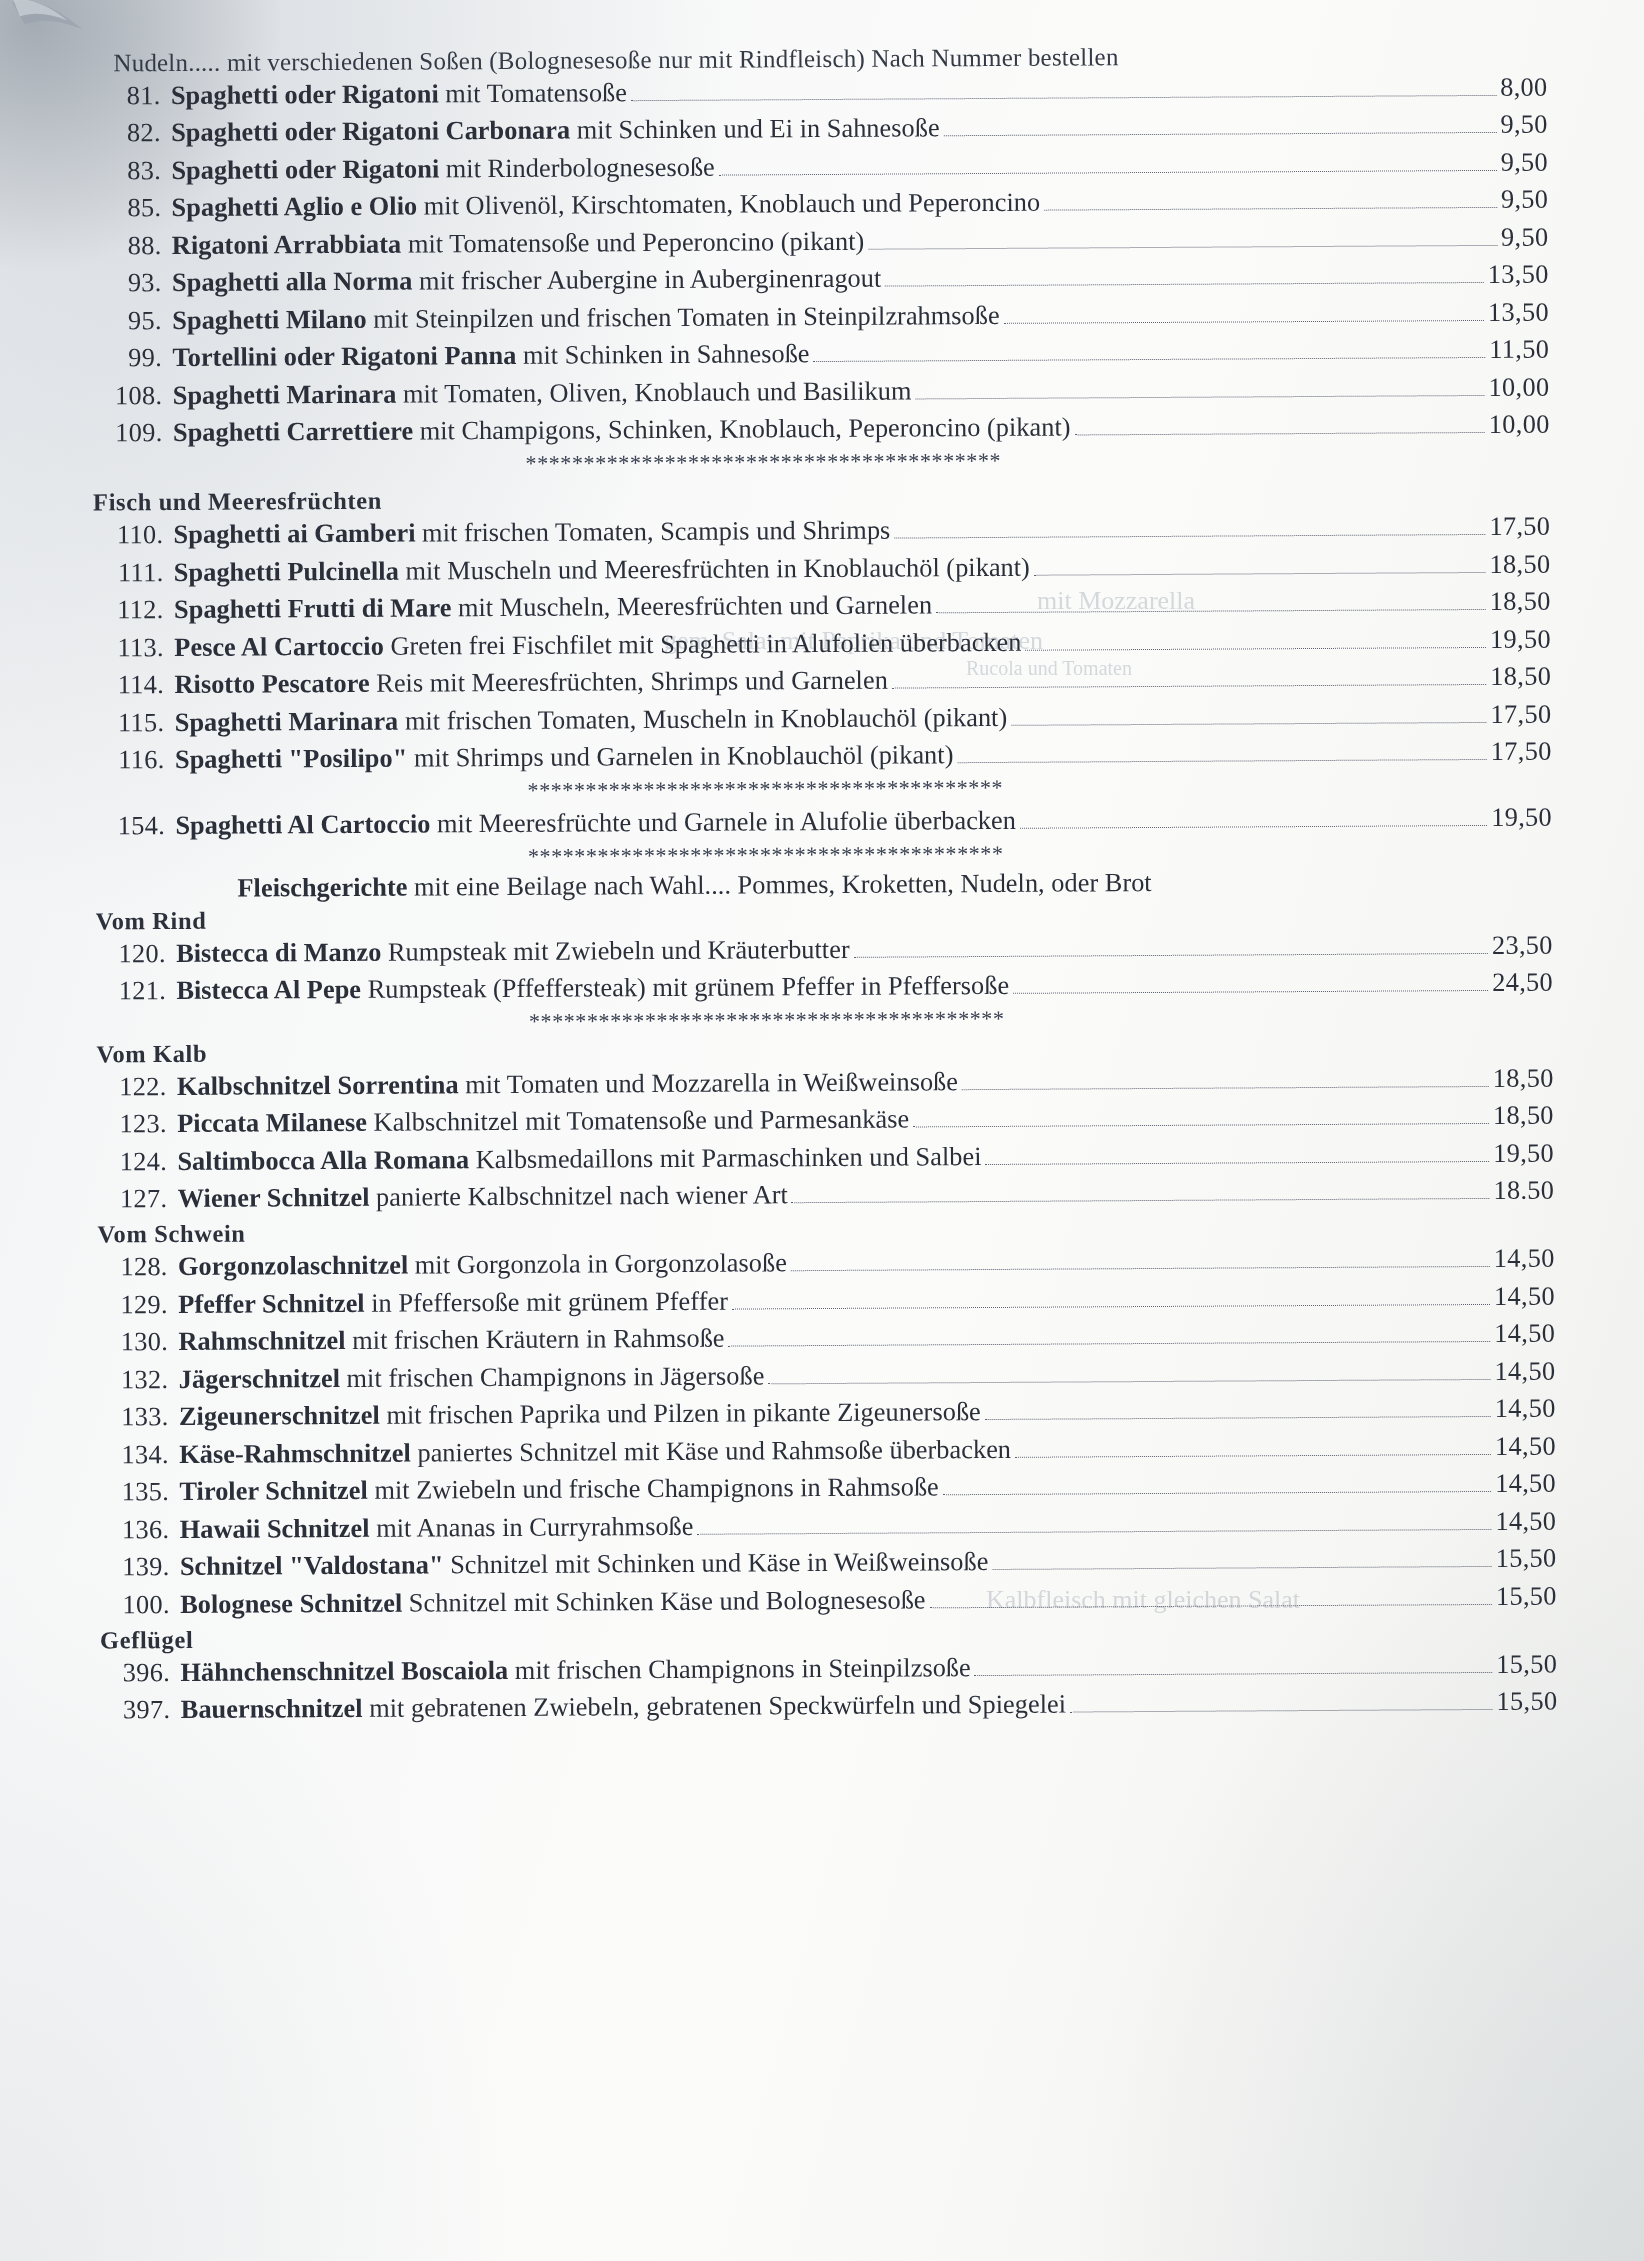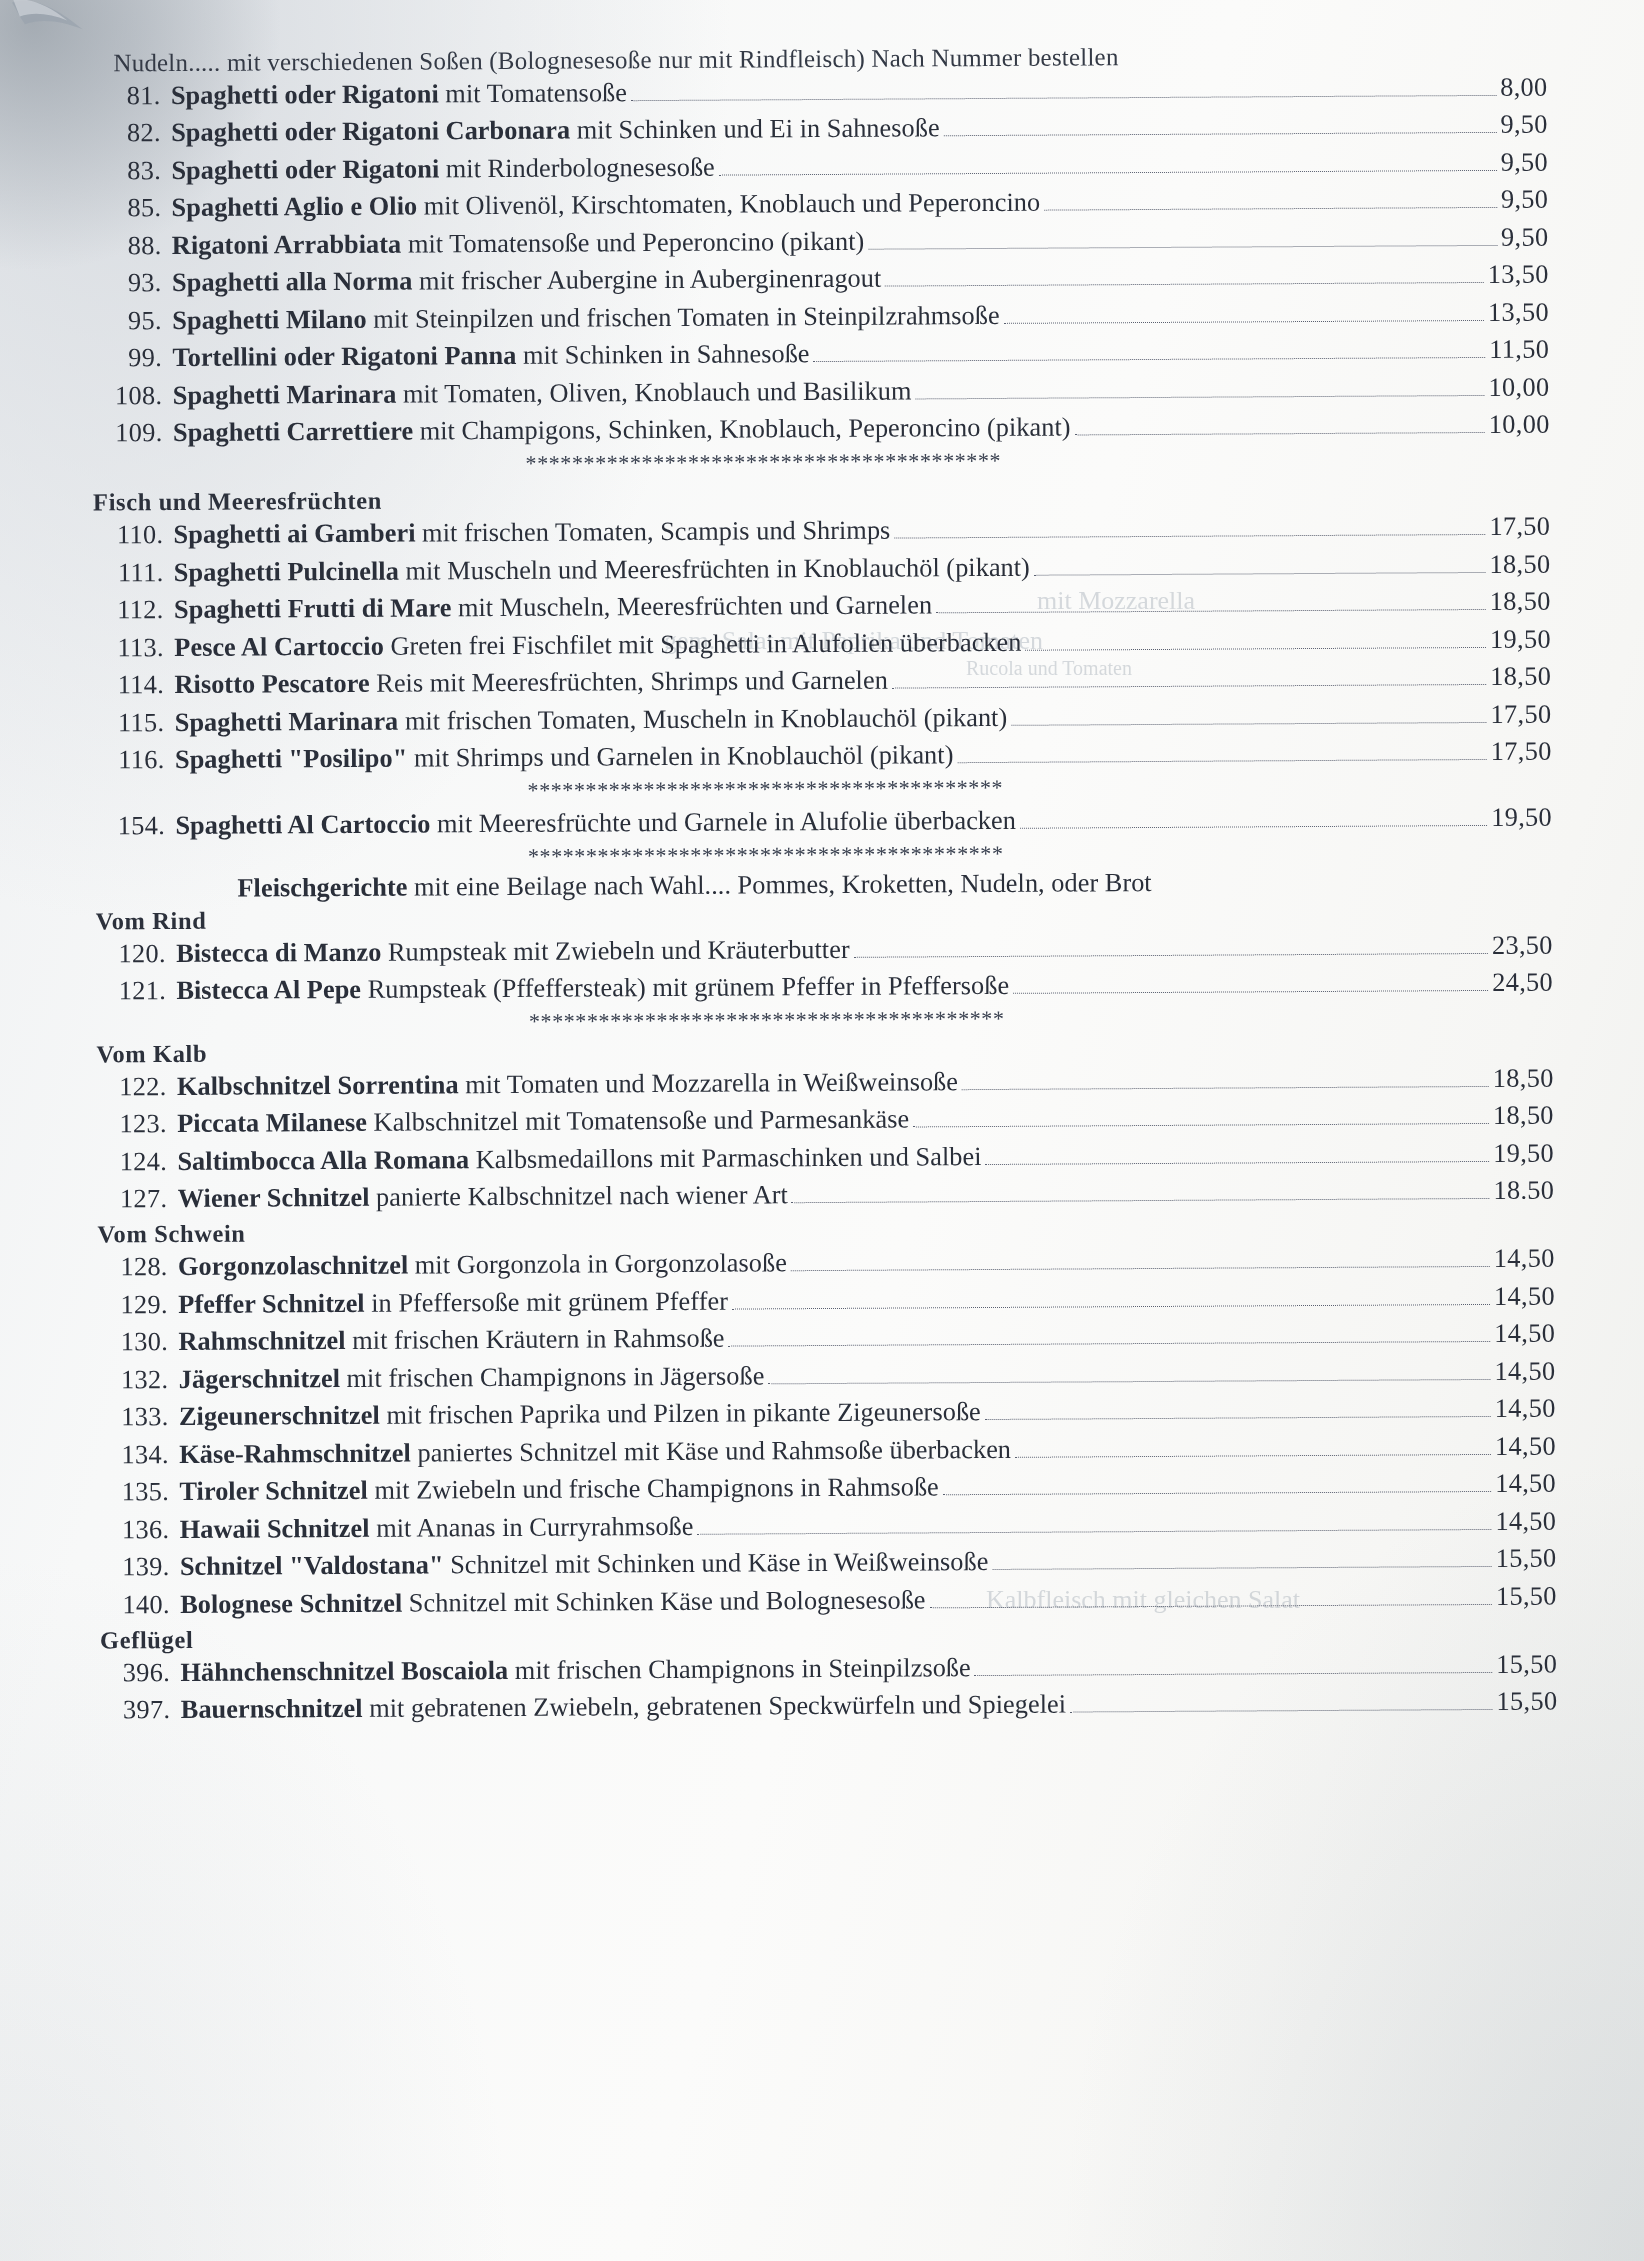--- a/index.html
+++ b/index.html
@@ -383,21 +383,21 @@
           <span class="leader"></span>
           <span class="price">14,50</span>
         </div>
         <div class="row">
           <span class="num">139.</span>
           <span class="desc"><b>Schnitzel "Valdostana"</b><span> Schnitzel mit Schinken und Käse in Weißweinsoße</span></span>
           <span class="leader"></span>
           <span class="price">15,50</span>
         </div>
         <div class="row">
-          <span class="num">140.</span>
+          <span class="num">100.</span>
           <span class="desc"><b>Bolognese Schnitzel</b><span> Schnitzel mit Schinken Käse und Bolognesesoße</span></span>
           <span class="leader"></span>
           <span class="price">15,50</span>
         </div>
       </div>
 
     <div class="section-label tight">Geflügel</div>
     <div id="section-gefluegel">
         <div class="row">
           <span class="num">396.</span>

